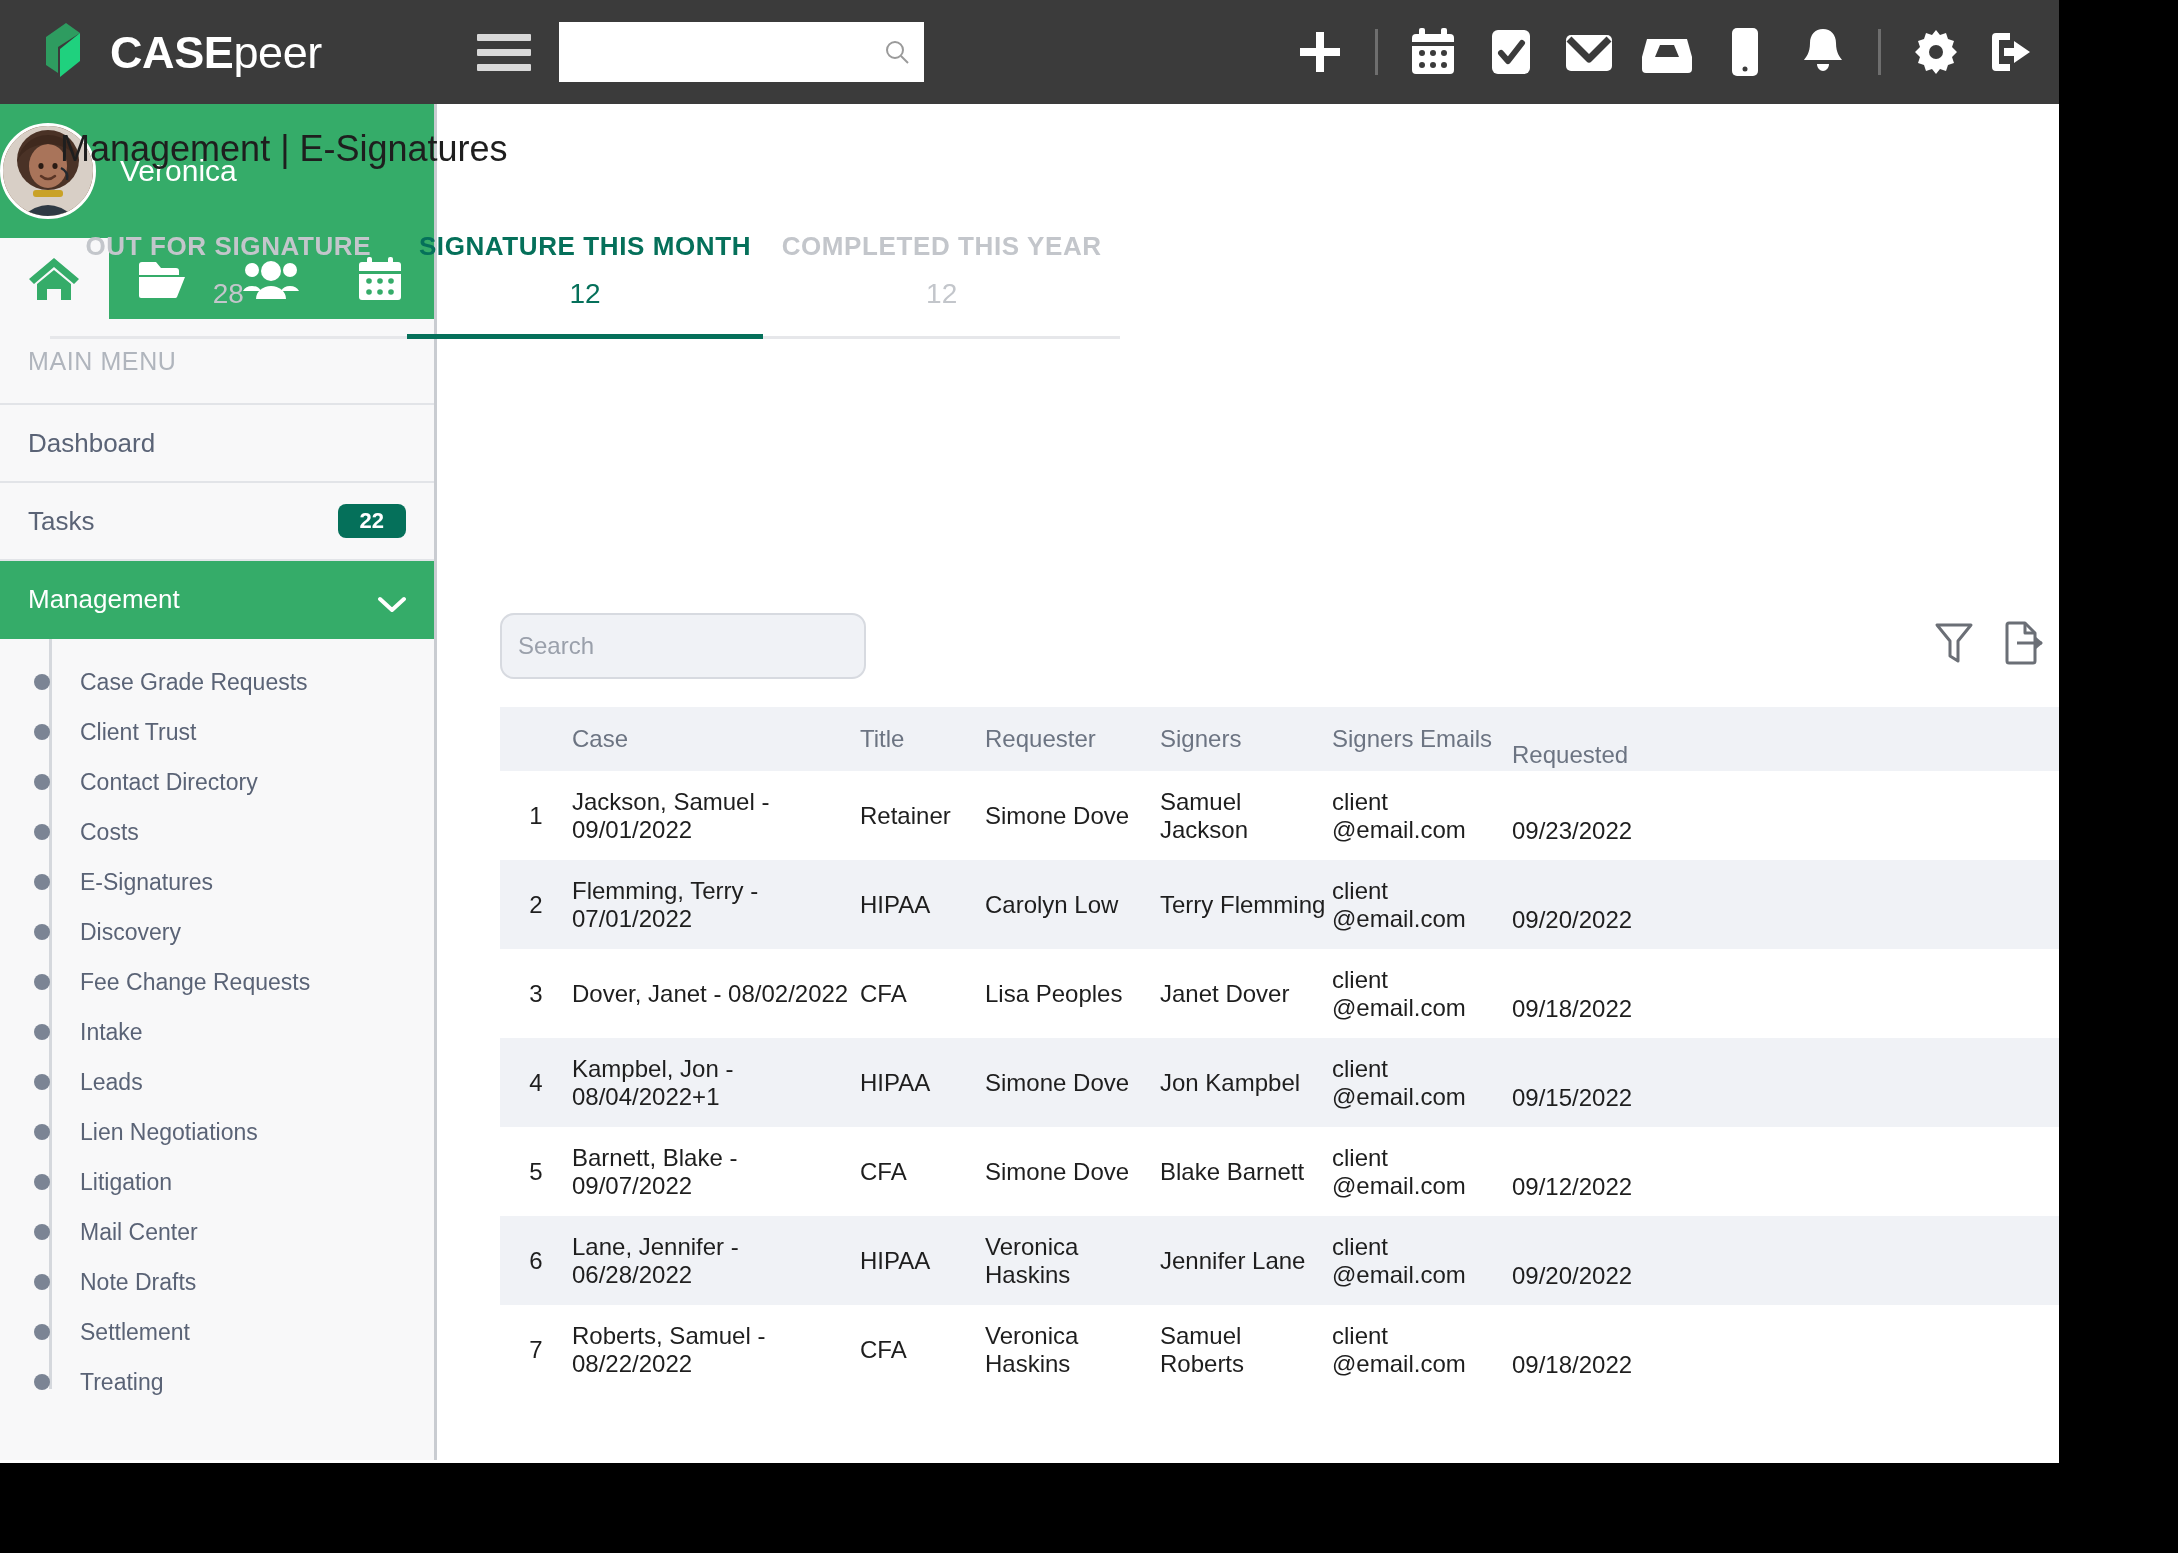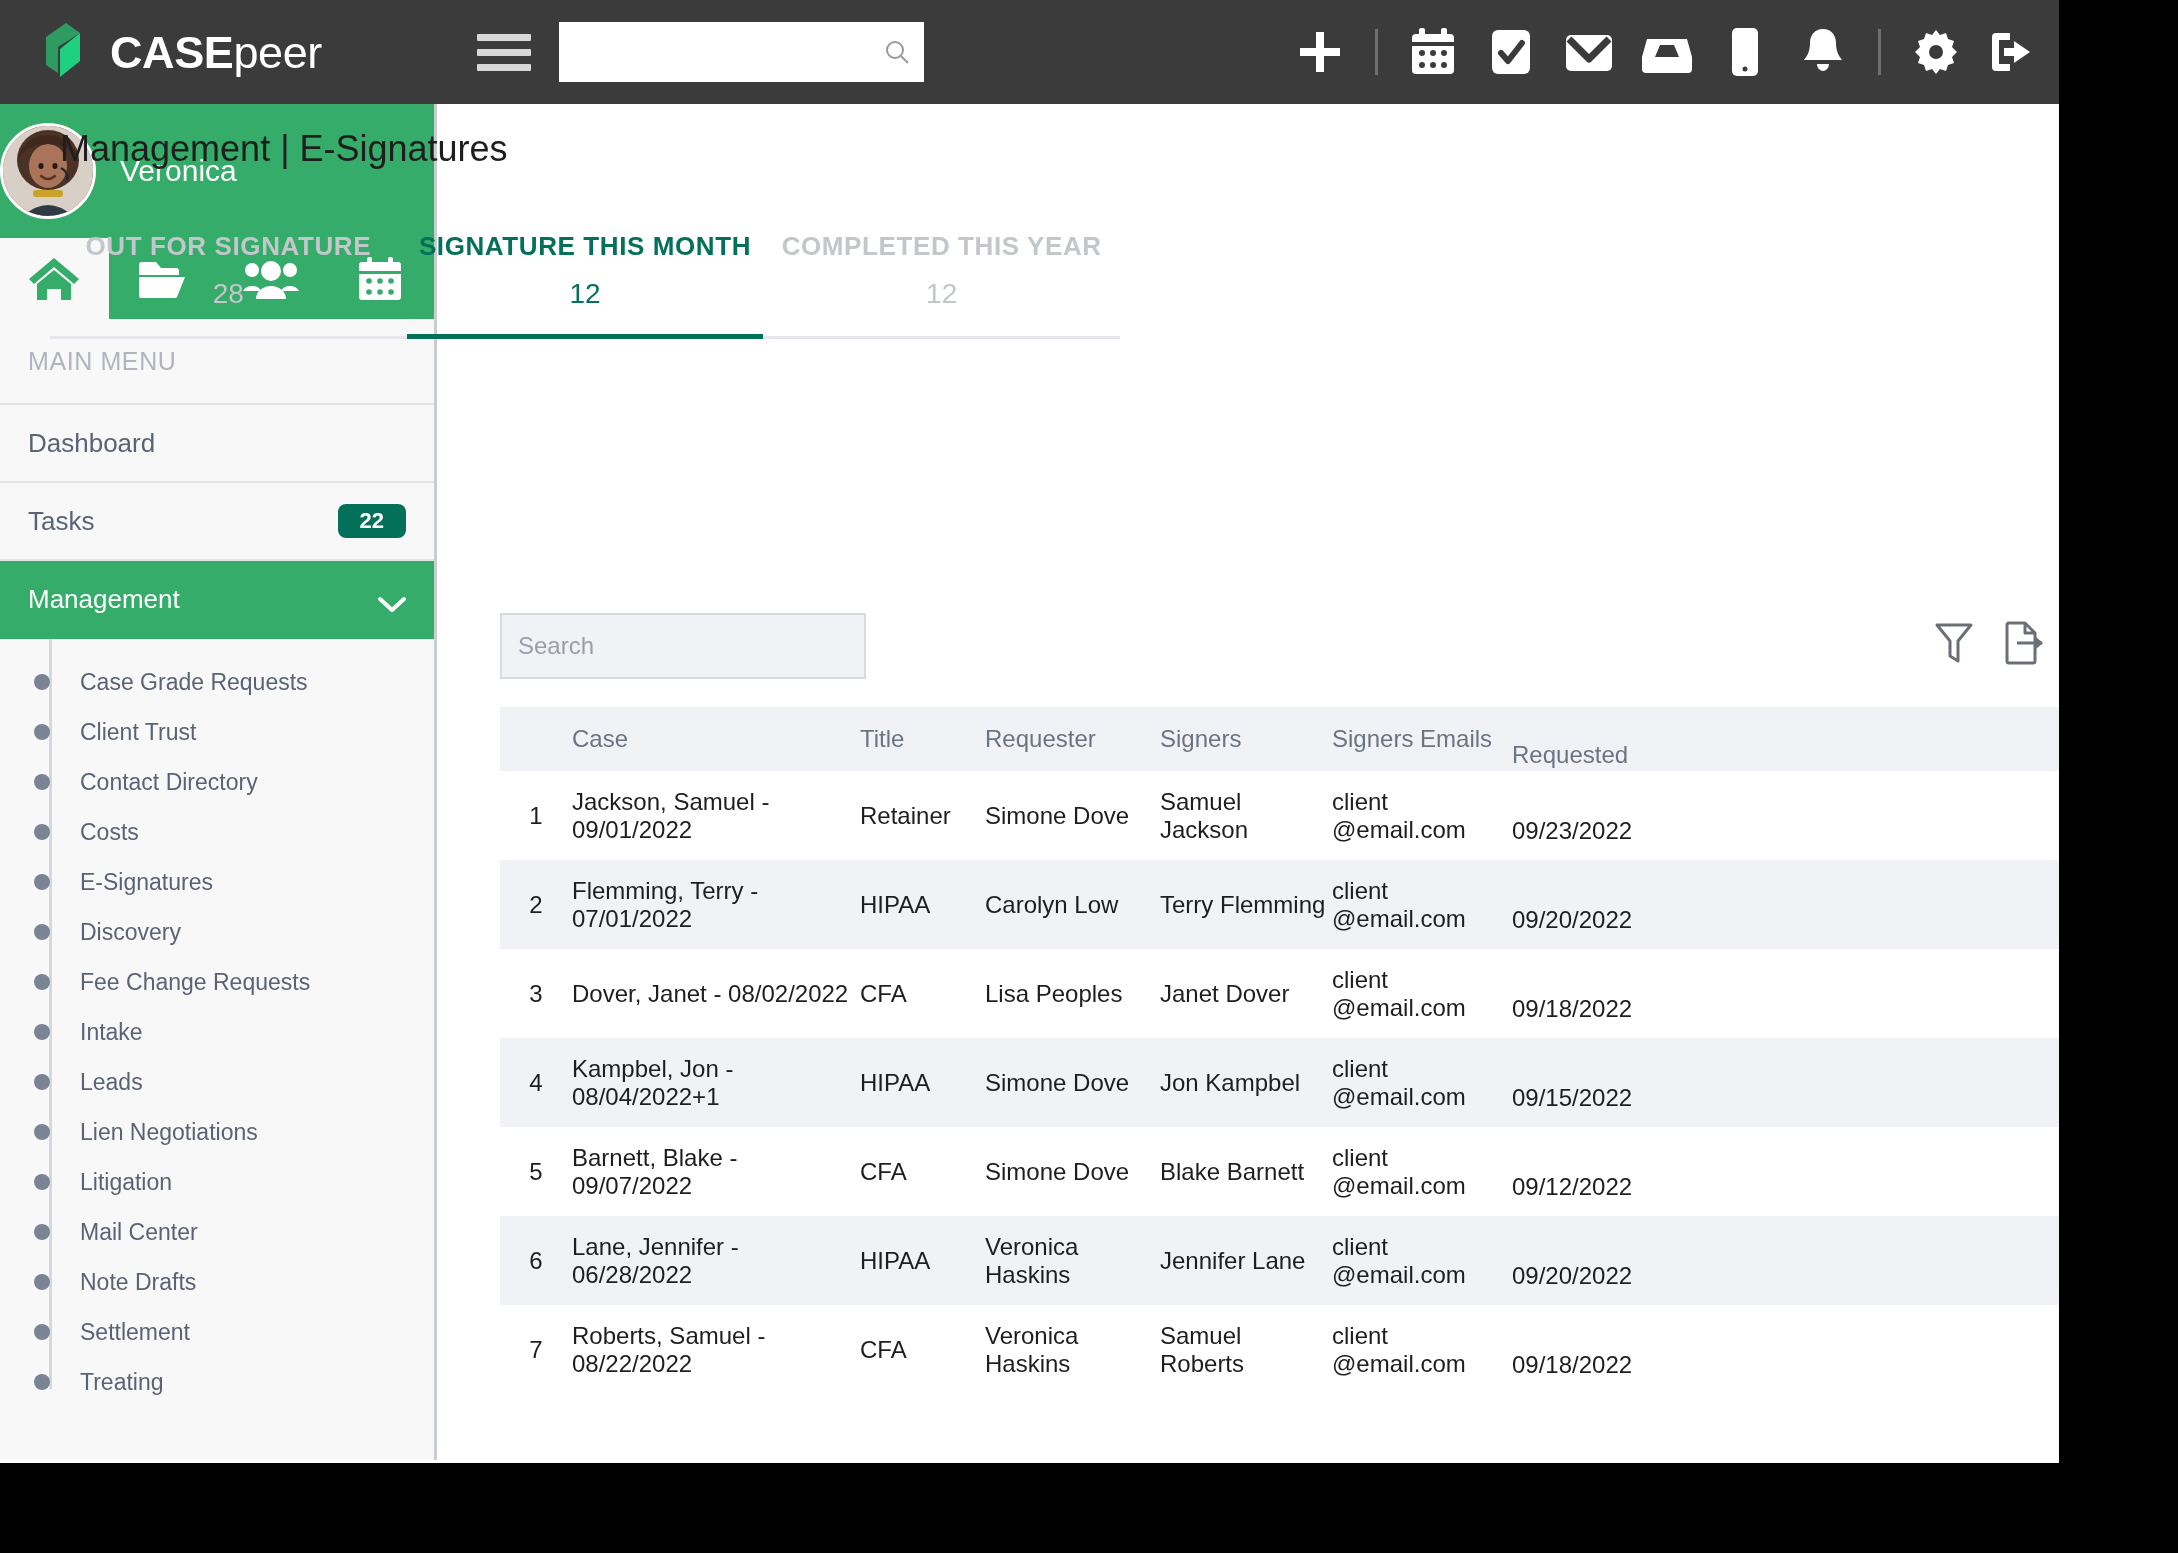--- a/index.html
+++ b/index.html
@@ -156,21 +156,21 @@
     content: ""; position: absolute; left: 0; right: 0; bottom: -3px;
     height: 5px; background: #05705a;
   }
 
   .toolbar {
     position: absolute; left: 500px; top: 613px;
     width: 1560px; height: 70px;
   }
   .searchbox {
     position: absolute; left: 0; top: 0; width: 366px; height: 66px;
-    background: #f0f2f6; border: 2px solid #d7dae0; border-radius: 0;
+    background: #f0f2f6; border: 2px solid #d7dae0; border-radius: 14px;
     display: flex; align-items: center;
   }
   .searchbox input {
     border: 0; outline: 0; background: transparent; width: 100%; height: 100%;
     padding: 0 16px; font-size: 24px; color: #5a6376;
     font-family: "Liberation Sans", sans-serif;
   }
   .searchbox input::placeholder { color: #9aa0ab; }
   .toolbar-icons {
     position: absolute; right: 14px; top: 6px; display: flex; gap: 26px; align-items: center;

